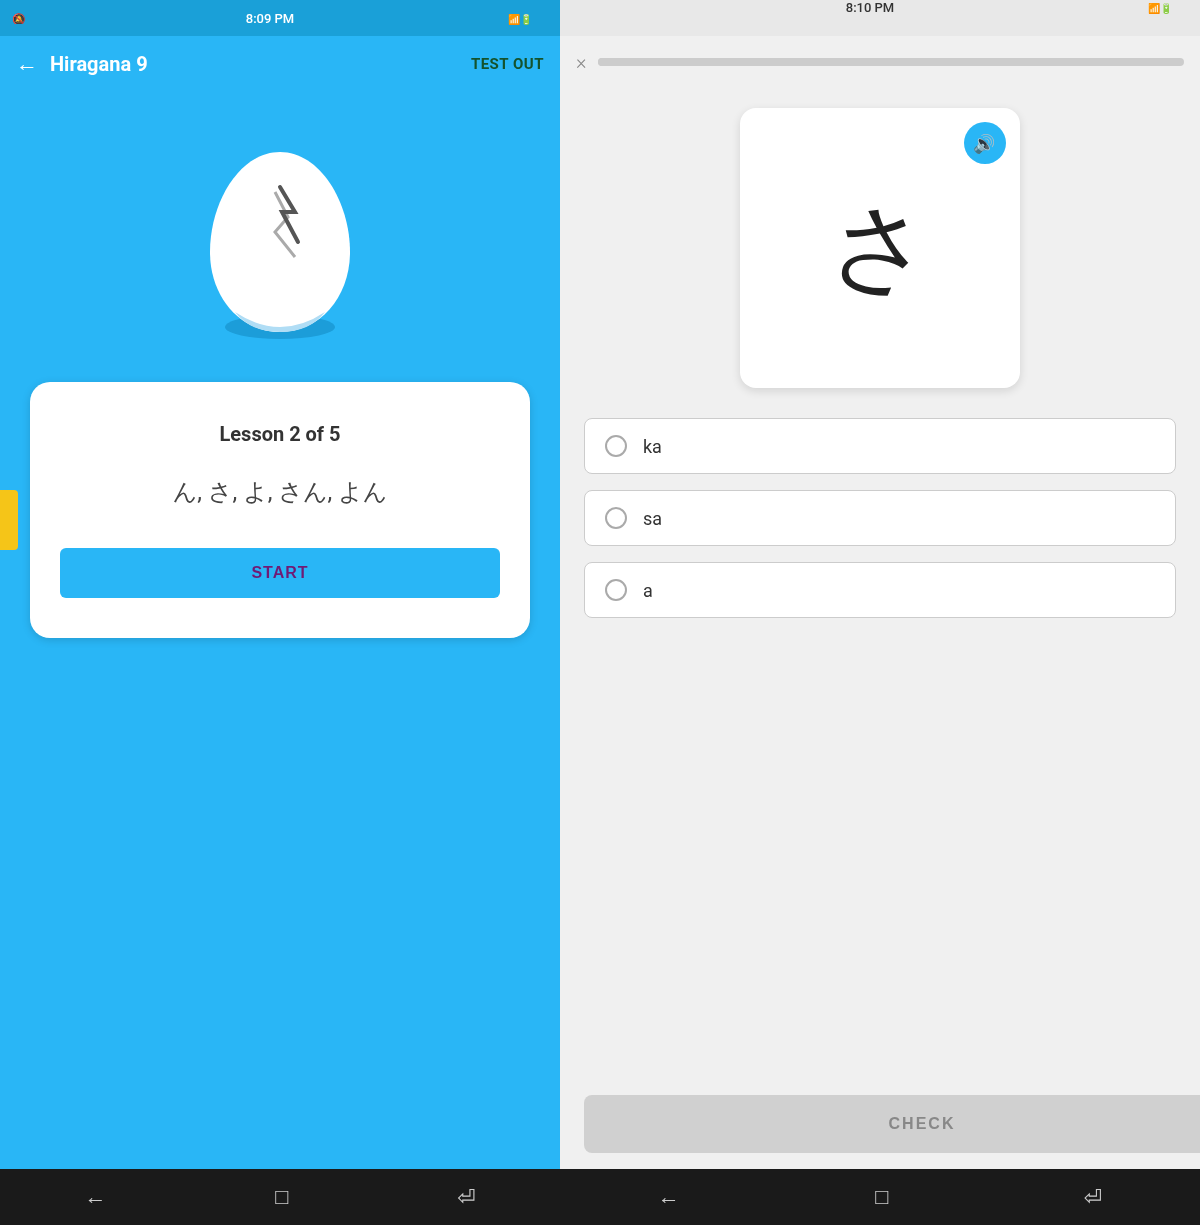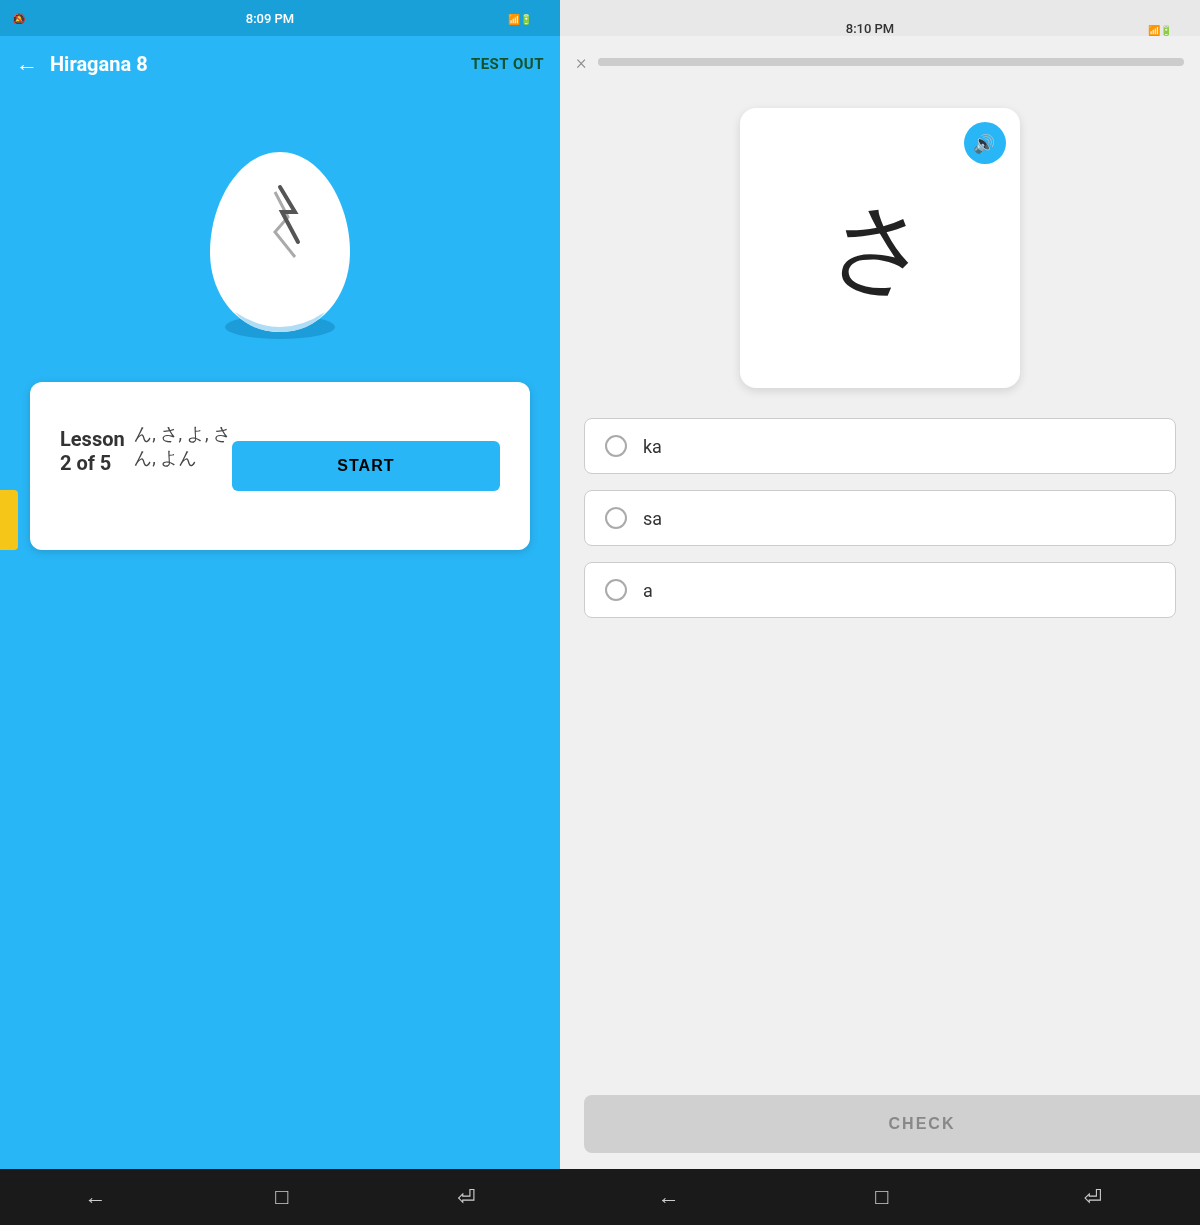--- a/index.html
+++ b/index.html
@@ -97,47 +97,47 @@
       top: 490px;
       width: 18px;
       height: 60px;
       background: #f5c518;
       border-radius: 0 4px 4px 0;
     }
 
     
     .lesson-card {
       background: white;
-      border-radius: 12px;
+      border-radius: 20px;
       margin: 10px 30px 0;
       padding: 40px 30px;
       display: flex;
-      flex-direction: row;
+      flex-direction: column;
       align-items: center;
       box-shadow: 0 2px 8px rgba(0,0,0,0.15);
       flex-shrink: 0;
     }
 
     .lesson-title {
       font-size: 20px;
       font-weight: bold;
       color: #333;
       margin-bottom: 30px;
     }
 
     .lesson-chars {
-      font-size: 18px;
+      font-size: 24px;
       color: #444;
       margin-bottom: 40px;
       text-align: left;
     }
 
     .start-button {
       background: #29b6f6;
-      color: #000000;
+      color: #701a75;
       border: none;
       border-radius: 6px;
       padding: 16px 0;
       width: 100%;
       font-size: 16px;
       font-weight: bold;
       letter-spacing: 1px;
       cursor: pointer;
       text-transform: uppercase;
     }
@@ -167,21 +167,21 @@
       background: #f0f0f0;
       display: flex;
       flex-direction: column;
       position: relative;
     }
 
     .status-bar-right {
       height: 36px;
       background: #e8e8e8;
       display: flex;
-      align-items: flex-end;
+      align-items: flex-start;
       justify-content: space-between;
       padding: 0 12px;
       flex-shrink: 0;
     }
 
     .status-bar-right .time {
       color: #333;
       font-size: 13px;
       font-weight: 500;
     }
@@ -357,21 +357,21 @@
     <div class="icons">
 
       <svg width="40" height="14" viewBox="0 0 40 14">
         <text x="0" y="12" fill="white" font-size="10">📶🔋</text>
       </svg>
     </div>
   </div>
 
   <div class="top-nav">
     <span class="back-arrow">←</span>
-    <span class="nav-title">Hiragana 8</span>
+    <span class="nav-title">Hiragana 9</span>
     <span class="test-out-btn">TEST OUT</span>
   </div>
 
   <div class="egg-container">
     <svg class="egg-svg" viewBox="0 0 200 220">
 
       <ellipse cx="100" cy="195" rx="55" ry="12" fill="rgba(0,100,150,0.3)"></ellipse>
 
       <path d="M100 20 C140 20 170 70 170 120 C170 165 140 200 100 200 C60 200 30 165 30 120 C30 70 60 20 100 20 Z" fill="white"></path>
 

